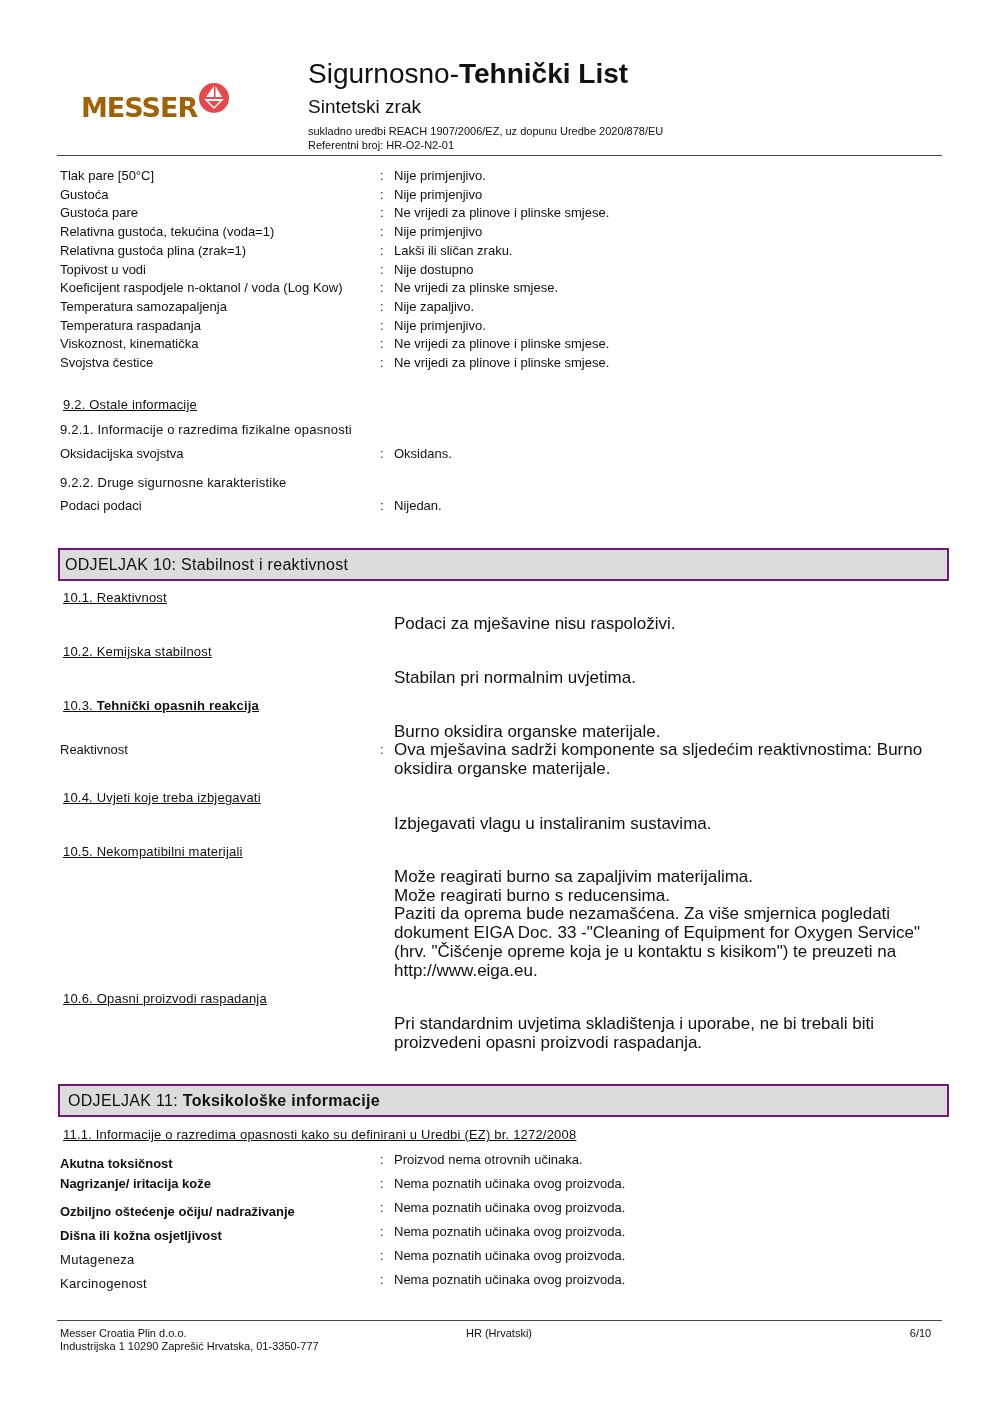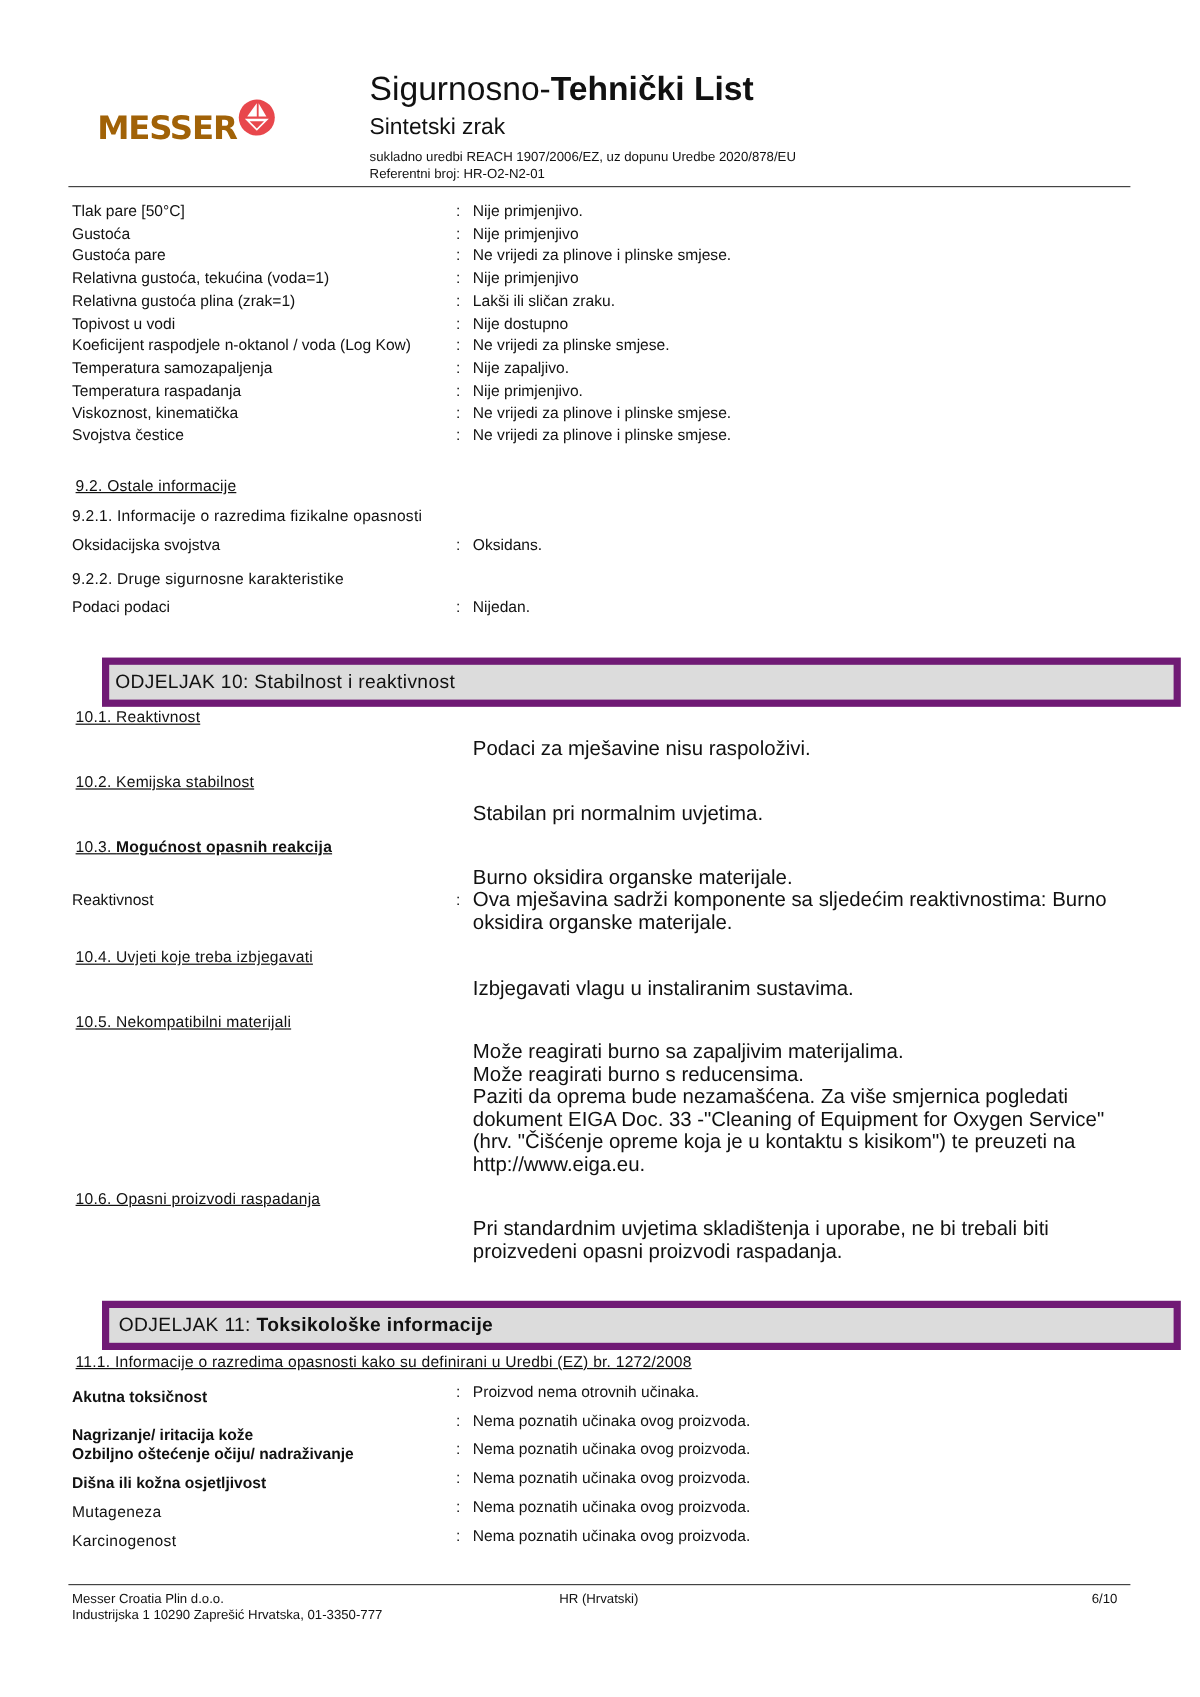--- a/index.html
+++ b/index.html
@@ -21,21 +21,21 @@
   .row { position: absolute; left: 60px; font-size: 13px; line-height: 16px; }
   .row .lbl { position: absolute; left: 0; white-space: nowrap; }
   .row .colon { position: absolute; left: 320px; }
   .row .val { position: absolute; left: 334px; white-space: nowrap; }
 
   .sub-heading { position: absolute; left: 63px; font-size: 13px; text-decoration: underline; letter-spacing: 0.2px; white-space: nowrap; }
   .plain-heading { position: absolute; left: 60px; font-size: 13px; letter-spacing: 0.2px; white-space: nowrap; }
   .text { position: absolute; left: 394px; font-size: 17px; line-height: 18.7px; width: 550px; }
 
   .section-header { position: absolute; left: 58px; width: 882px; height: 29px; background: #dcdcdc;
-                    border: 6px solid #701a75; font-size: 16px; line-height: 29px; padding-left: 5px; box-sizing: content-box; letter-spacing: 0.3px; margin-left: 27px;}
+                    border: 2px solid #701a75; font-size: 16px; line-height: 29px; padding-left: 5px; box-sizing: content-box; letter-spacing: 0.3px;}
   .hr-bottom { left: 57px; top: 1320px; width: 885px; height: 1px; background: #444; }
   .footer { font-size: 11px; line-height: 13px; }
 </style>
 </head>
 <body>
 
 <div class="abs logo">
   <span class="logo-text">MESSER</span>
   <svg class="logo-mark" viewBox="0 0 32 32">
     <circle cx="16" cy="16" r="15" fill="#e8474c"></circle>
@@ -126,21 +126,21 @@
 </div>
 
 <div class="section-header" style="top:548px">ODJELJAK 10: Stabilnost i reaktivnost</div>
 
 <div class="sub-heading" style="top:590px">10.1. Reaktivnost</div>
 <div class="text" style="top:615px">Podaci za mješavine nisu raspoloživi.</div>
 
 <div class="sub-heading" style="top:644px">10.2. Kemijska stabilnost</div>
 <div class="text" style="top:669px">Stabilan pri normalnim uvjetima.</div>
 
-<div class="sub-heading" style="top:698px"><span>10.3. </span><b>Mogućnost opasnih reakcija</b></div>
+<div class="sub-heading" style="top:698px"><span>10.3. </span><b>Tehnički opasnih reakcija</b></div>
 <div class="text" style="top:723px">Burno oksidira organske materijale.</div>
 <div class="row" style="top:742px">
   <span class="lbl">Reaktivnost</span>
   <span class="colon">:</span>
 </div>
 <div class="text" style="top:741px">Ova mješavina sadrži komponente sa sljedećim reaktivnostima:  Burno oksidira organske materijale.</div>
 
 <div class="sub-heading" style="top:790px">10.4. Uvjeti koje treba izbjegavati</div>
 <div class="text" style="top:815px">Izbjegavati vlagu u instaliranim sustavima.</div>
 
@@ -156,21 +156,21 @@
 
 <div class="section-header" style="top:1084px; padding-left:8px; width:879px;"><span>ODJELJAK 11: </span><b>Toksikološke informacije</b></div>
 <div class="sub-heading" style="top:1127px">11.1. Informacije o razredima opasnosti kako su definirani u Uredbi (EZ) br. 1272/2008</div>
 <div id="tox">
     <div class="row" style="top: 1152px;">
       <span class="lbl" style="top:4px;font-weight:bold;">Akutna toksičnost</span>
       <span class="colon">:</span>
       <span class="val">Proizvod nema otrovnih učinaka.</span>
     </div>
     <div class="row" style="top: 1176px;">
-      <span class="lbl" style="top:12px;font-weight:bold;">Nagrizanje/ iritacija kože</span>
+      <span class="lbl" style="top:0;font-weight:bold;">Nagrizanje/ iritacija kože</span>
       <span class="colon">:</span>
       <span class="val">Nema poznatih učinaka ovog proizvoda.</span>
     </div>
     <div class="row" style="top: 1200px;">
       <span class="lbl" style="top:4px;font-weight:bold;">Ozbiljno oštećenje očiju/ nadraživanje</span>
       <span class="colon">:</span>
       <span class="val">Nema poznatih učinaka ovog proizvoda.</span>
     </div>
     <div class="row" style="top: 1224px;">
       <span class="lbl" style="top:4px;font-weight:bold;">Dišna ili kožna osjetljivost</span>

